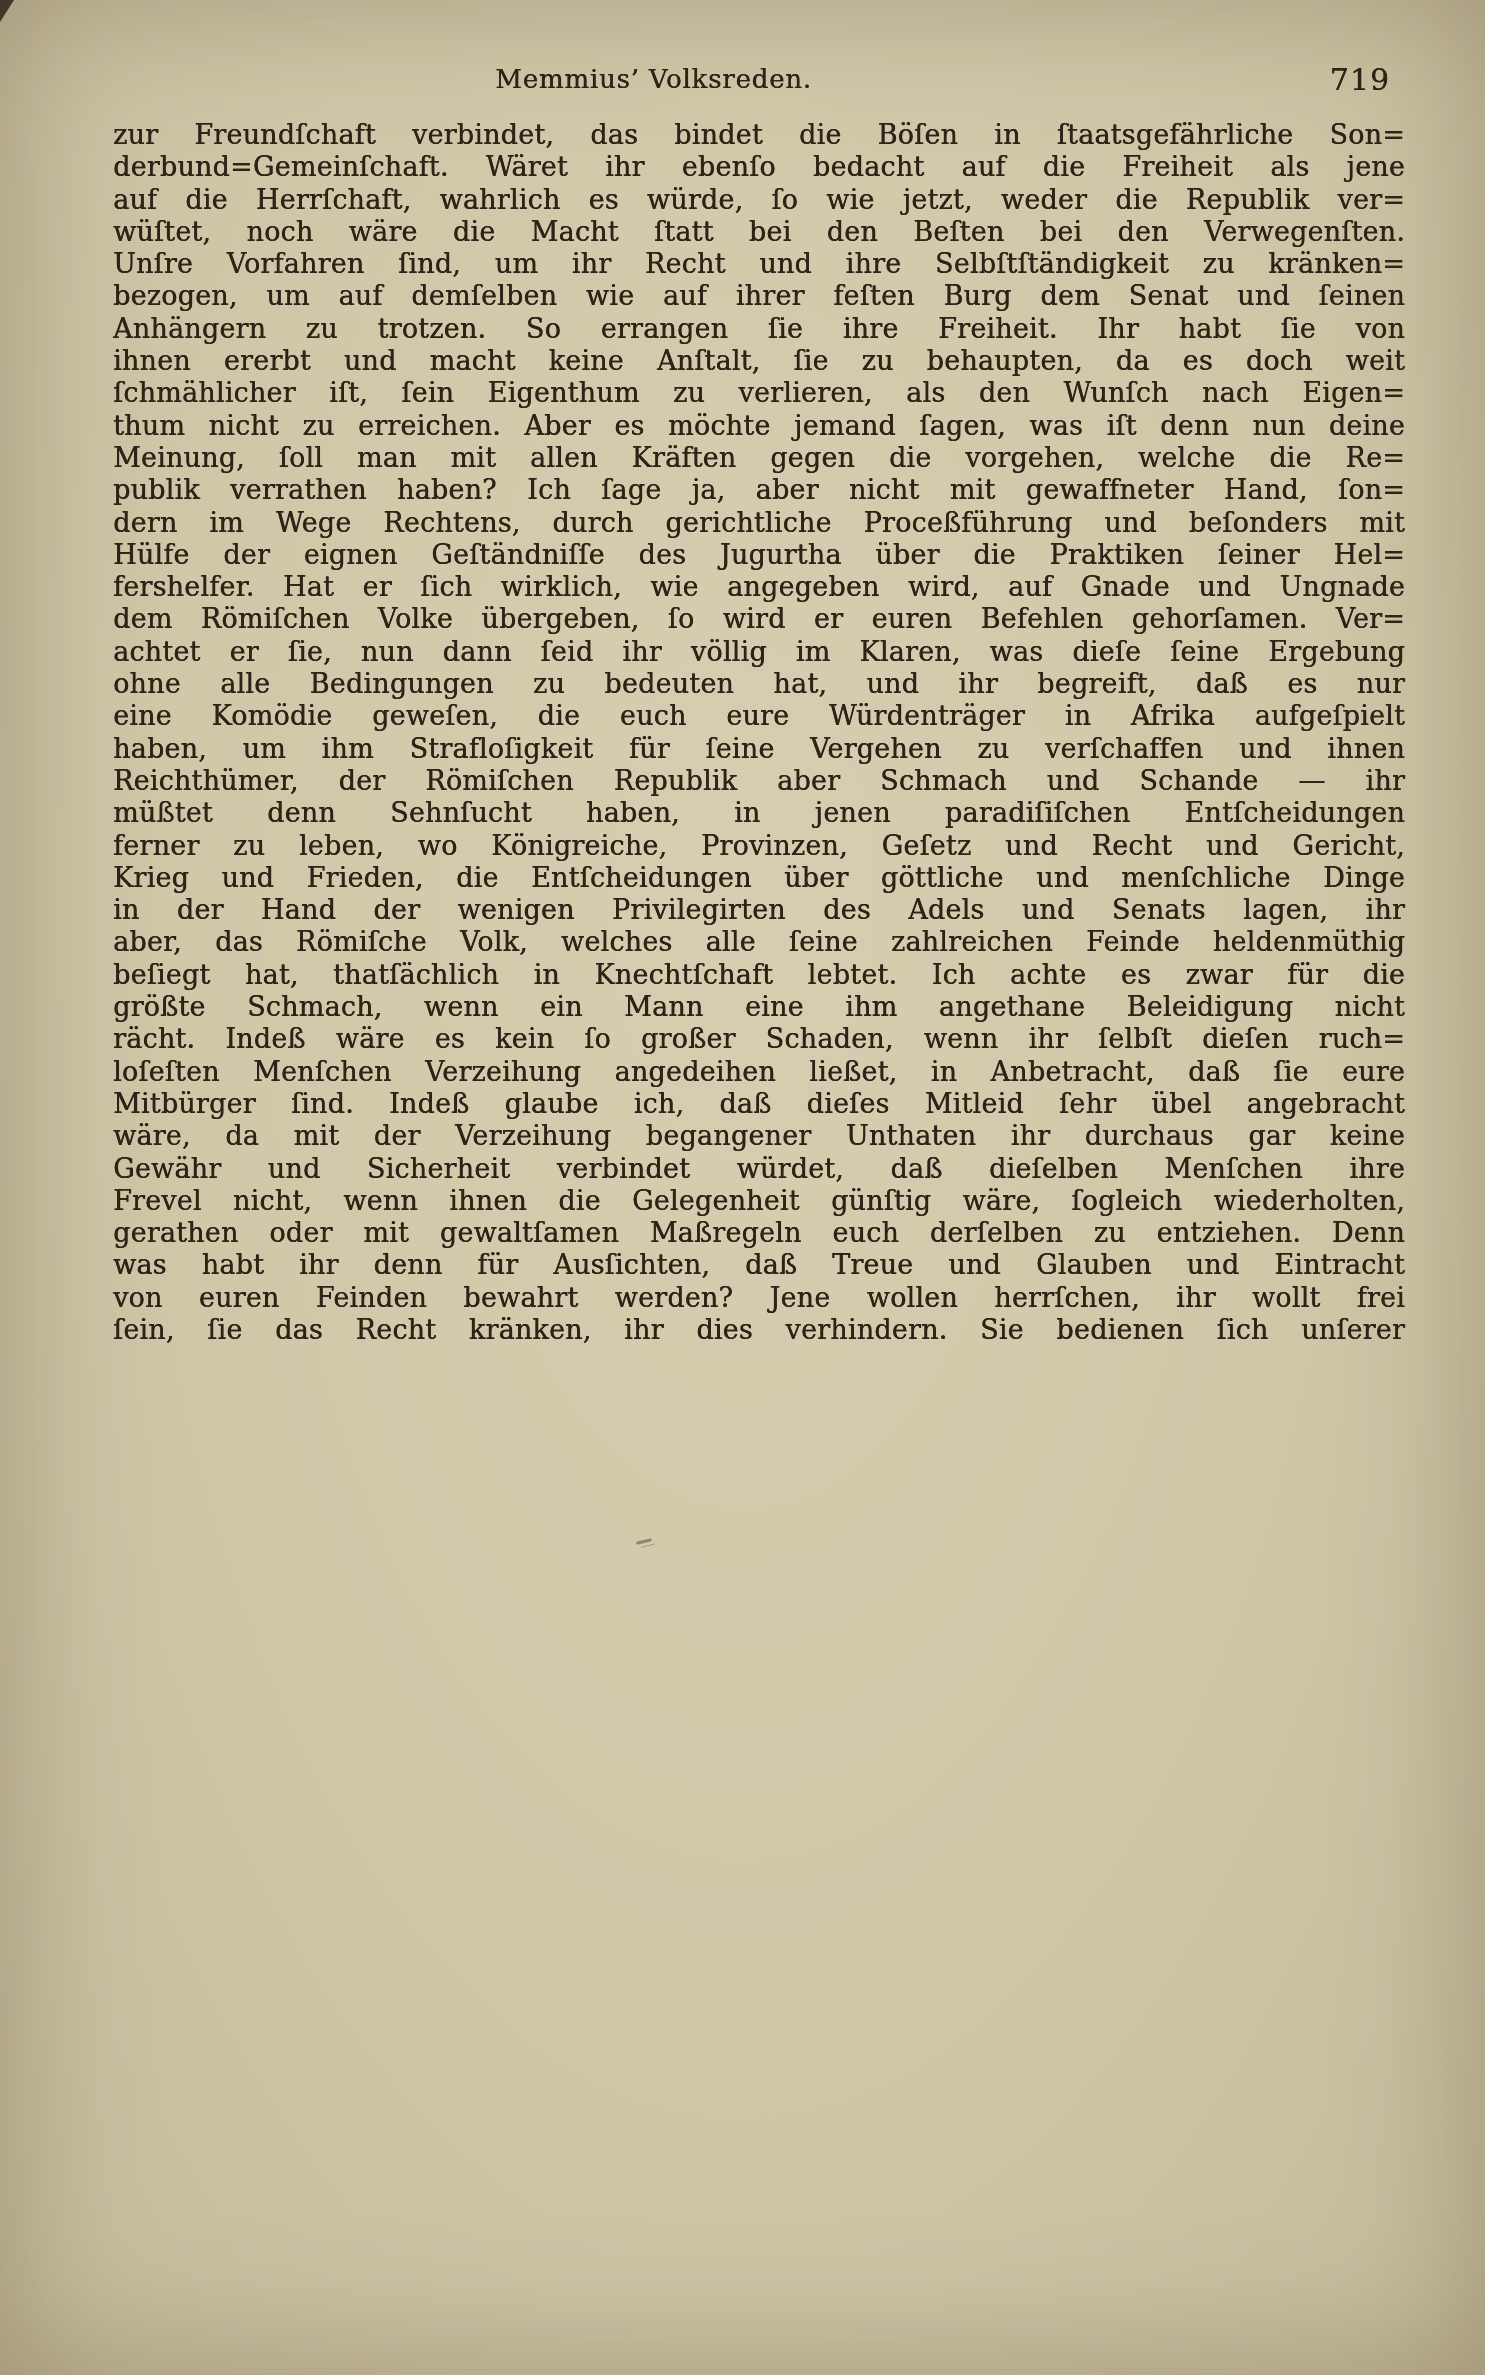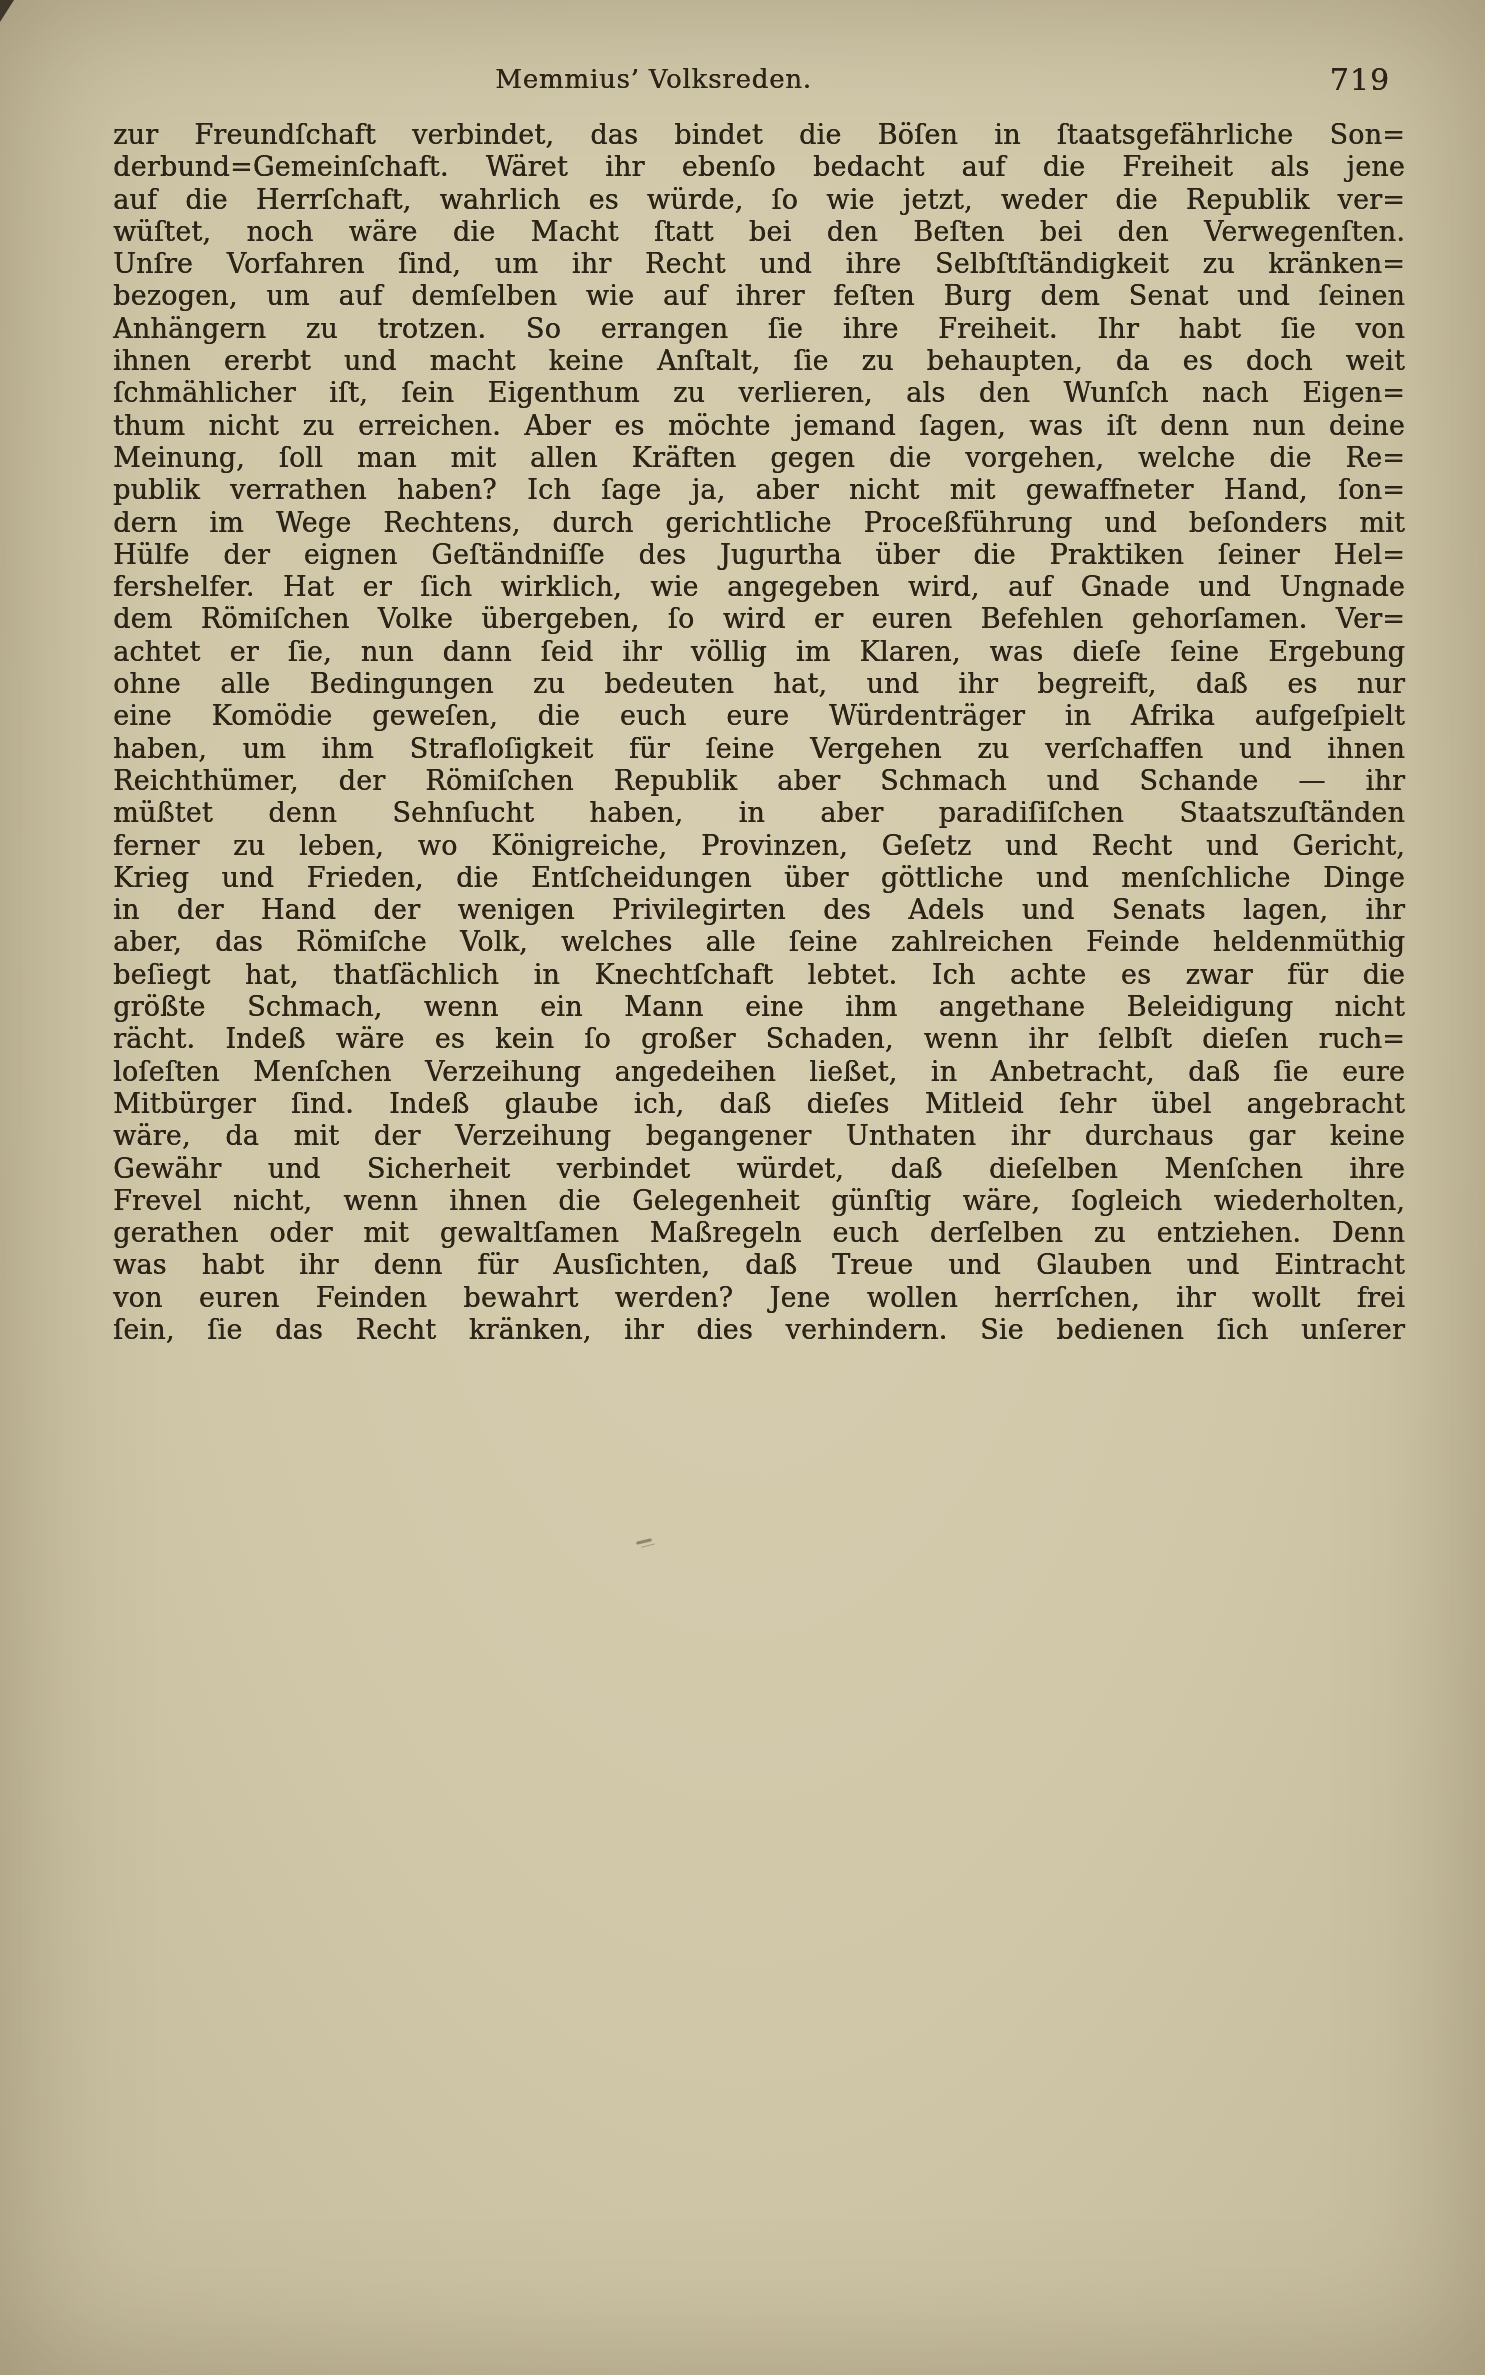--- a/index.html
+++ b/index.html
@@ -106,21 +106,21 @@
       <div class="line">publik verrathen haben? Ich ſage ja, aber nicht mit gewaffneter Hand, ſon=</div>
       <div class="line">dern im Wege Rechtens, durch gerichtliche Proceßführung und beſonders mit</div>
       <div class="line">Hülfe der eignen Geſtändniſſe des Jugurtha über die Praktiken ſeiner Hel=</div>
       <div class="line">fershelfer. Hat er ſich wirklich, wie angegeben wird, auf Gnade und Ungnade</div>
       <div class="line">dem Römiſchen Volke übergeben, ſo wird er euren Befehlen gehorſamen. Ver=</div>
       <div class="line">achtet er ſie, nun dann ſeid ihr völlig im Klaren, was dieſe ſeine Ergebung</div>
       <div class="line">ohne alle Bedingungen zu bedeuten hat, und ihr begreift, daß es nur</div>
       <div class="line">eine Komödie geweſen, die euch eure Würdenträger in Afrika aufgeſpielt</div>
       <div class="line">haben, um ihm Strafloſigkeit für ſeine Vergehen zu verſchaffen und ihnen</div>
       <div class="line">Reichthümer, der Römiſchen Republik aber Schmach und Schande — ihr</div>
-      <div class="line">müßtet denn Sehnſucht haben, in aber paradiſiſchen Staatszuſtänden</div>
+      <div class="line">müßtet denn Sehnſucht haben, in jenen paradiſiſchen Entſcheidungen</div>
       <div class="line">ferner zu leben, wo Königreiche, Provinzen, Geſetz und Recht und Gericht,</div>
       <div class="line">Krieg und Frieden, die Entſcheidungen über göttliche und menſchliche Dinge</div>
       <div class="line">in der Hand der wenigen Privilegirten des Adels und Senats lagen, ihr</div>
       <div class="line">aber, das Römiſche Volk, welches alle ſeine zahlreichen Feinde heldenmüthig</div>
       <div class="line">beſiegt hat, thatſächlich in Knechtſchaft lebtet. Ich achte es zwar für die</div>
       <div class="line">größte Schmach, wenn ein Mann eine ihm angethane Beleidigung nicht</div>
       <div class="line">rächt. Indeß wäre es kein ſo großer Schaden, wenn ihr ſelbſt dieſen ruch=</div>
       <div class="line">loſeſten Menſchen Verzeihung angedeihen ließet, in Anbetracht, daß ſie eure</div>
       <div class="line">Mitbürger ſind. Indeß glaube ich, daß dieſes Mitleid ſehr übel angebracht</div>
       <div class="line">wäre, da mit der Verzeihung begangener Unthaten ihr durchaus gar keine</div>

